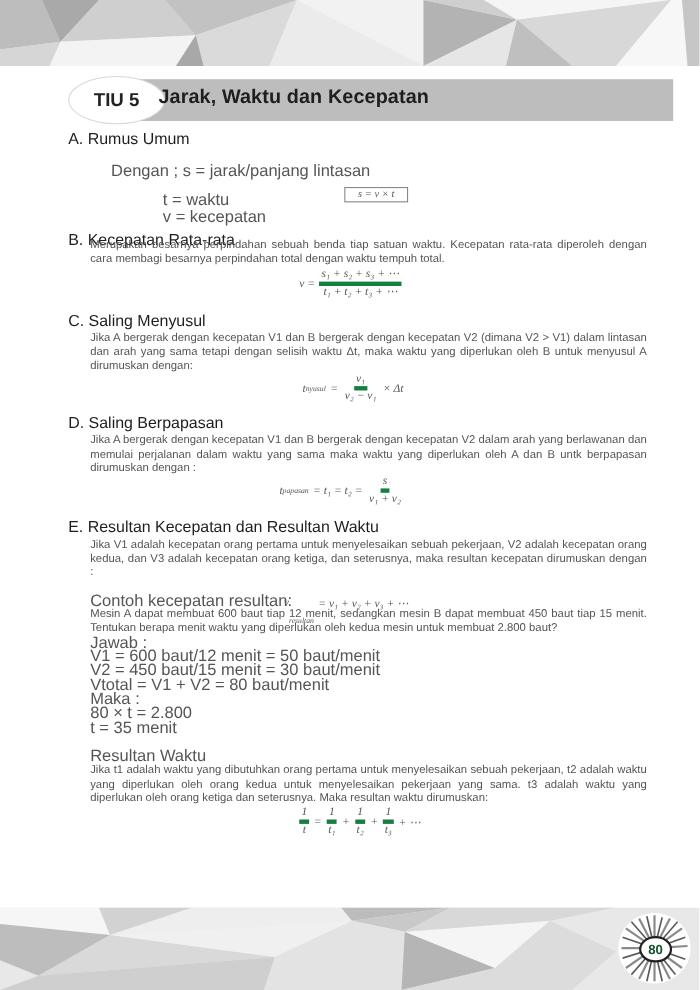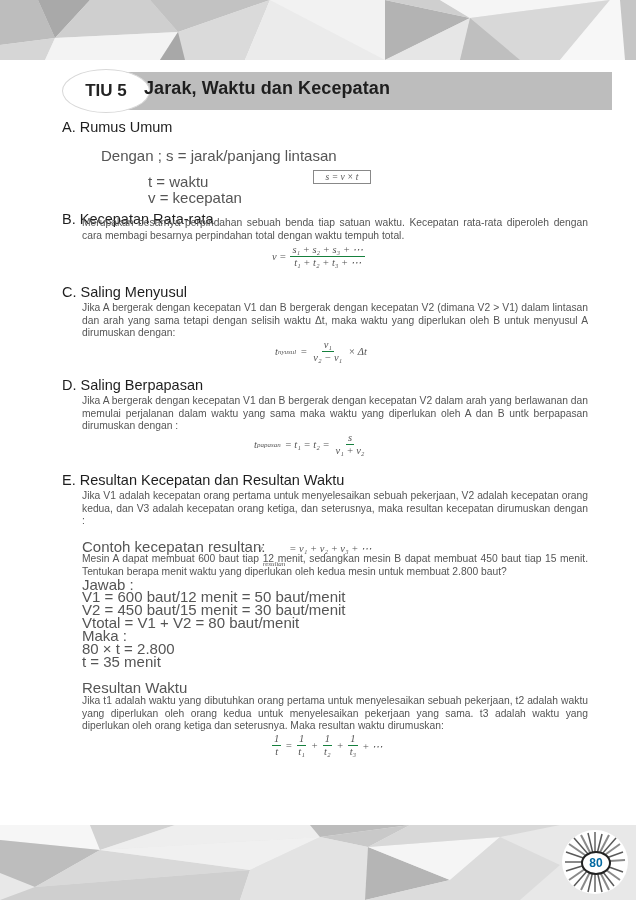--- a/index.html
+++ b/index.html
@@ -24,29 +24,29 @@
     position: absolute; left: 144px; top: 78px;
     font-size: 18px; font-weight: bold; color: #1e1e1e; letter-spacing: 0.1px;
   }
 
   .h2 { position: absolute; left: 62px; font-size: 14.5px; font-weight: normal; color: #1e1e1e; }
   .p { position: absolute; left: 82px; width: 506px; font-size: 10.3px; line-height: 12.6px; color: #555; text-align: justify; }
   .line { position: absolute; font-size: 15px; line-height: 12.6px; color: #555; white-space: nowrap; }
 
   .math { position: absolute; font-family: "Liberation Serif", serif; font-style: italic; color: #555; font-size: 10.5px; white-space: nowrap; display: flex; align-items: center; }
   .frac { display: inline-flex; flex-direction: column; align-items: center; margin: 0 4px; }
-  .frac .num { padding: 0 2px; border-bottom: 1px solid #15803d; line-height: 12px; }
+  .frac .num { padding: 0 2px; border-bottom: 4px solid #15803d; line-height: 12px; }
   .frac .den { padding: 0 2px; line-height: 12px; }
   .boxed { position: absolute; left: 313px; top: 134px; width: 58px; height: 14px; border: 1px solid #888; font-family: "Liberation Serif", serif; font-style: italic; font-size: 9.5px; color: #555; display: flex; align-items: center; justify-content: center; margin-top: 36px; }
 
   .page-num-wrap { position: absolute; left: 556px; top: 826px; width: 72px; height: 70px; }
   .page-num {
     position: absolute; left: 581px; top: 851px; width: 30px; height: 24px; border-radius: 50%;
     background: #fff; border: 2px solid #222; display: flex; align-items: center; justify-content: center;
-    font-size: 12px; font-weight: bold; color: #0369a1;
+    font-size: 12px; font-weight: bold; color: #14532d;
   }
 </style>
 </head>
 <body>
 
 <svg class="deco deco-top" viewBox="0 0 636 60" preserveAspectRatio="none">
   <rect width="636" height="60" fill="#e9e9e9"></rect>
   <polygon points="0,0 38,0 55,38 0,45" fill="#bdbdbd"></polygon>
   <polygon points="0,45 55,38 45,60 0,60" fill="#d6d6d6"></polygon>
   <polygon points="38,0 90,0 55,38" fill="#a9a9a9"></polygon>

